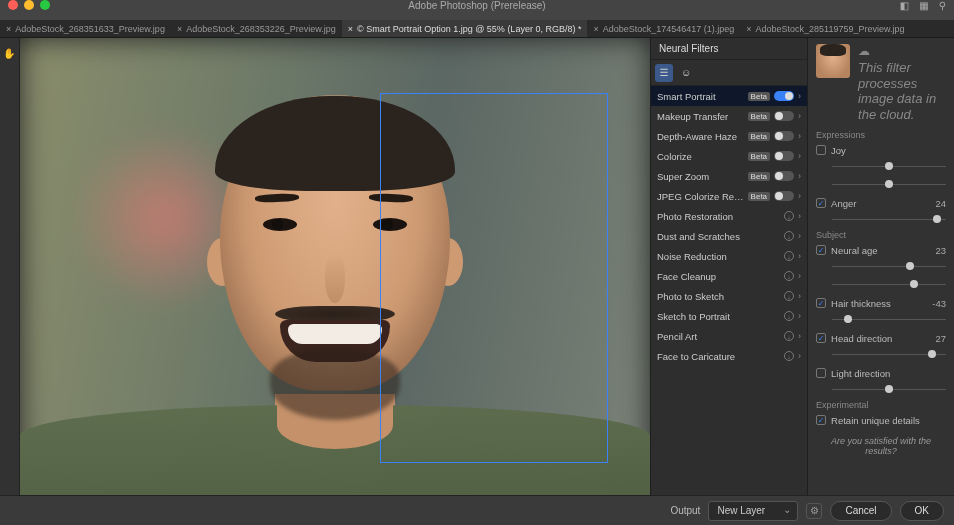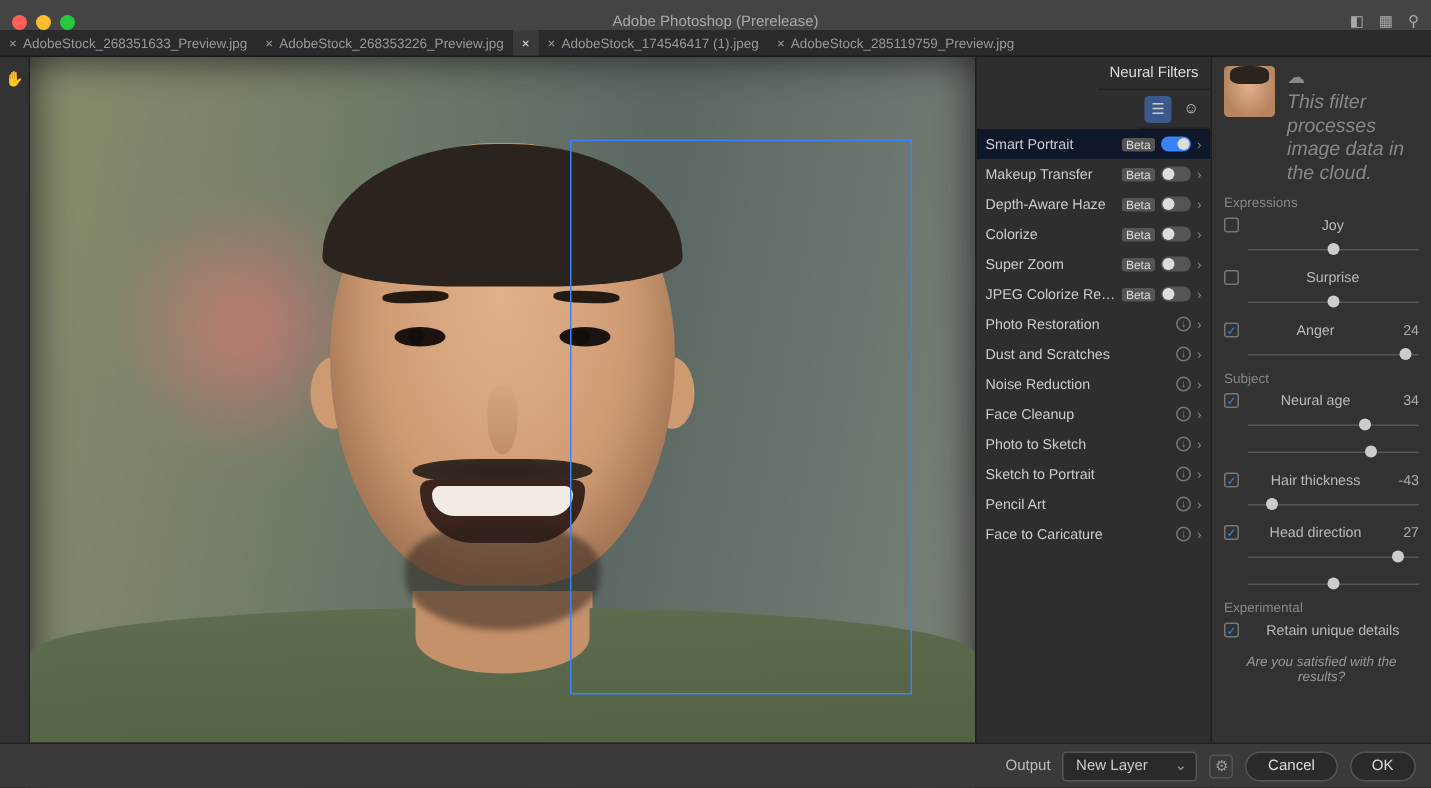--- a/index.html
+++ b/index.html
@@ -1,17 +1,17 @@
 <!DOCTYPE html>
 <html><head>
 <meta charset="utf-8">
 <style>
   * { box-sizing: border-box; margin: 0; padding: 0; font-family: -apple-system, "Segoe UI", sans-serif; }
   body { width: 954px; height: 525px; background: #323232; color: #ccc; font-size: 10px; overflow: hidden; position: relative; }
-  .titlebar { height: 20px; background: #444; display: flex; align-items: flex-end; position: relative; }
+  .titlebar { height: 20px; background: #444; display: flex; align-items: flex-start; position: relative; }
   .traffic { display: flex; gap: 6px; padding-left: 8px; }
   .dot { width: 10px; height: 10px; border-radius: 50%; }
   .title { position: absolute; left: 0; right: 0; text-align: center; font-size: 10px; color: #aaa; pointer-events: none; }
   .win-icons { position: absolute; right: 8px; display: flex; gap: 10px; color: #aaa; }
   .tabbar { height: 18px; background: #2a2a2a; display: flex; align-items: center; font-size: 9px; overflow: hidden; border-bottom: 1px solid #1a1a1a; }
   .tab { padding: 0 6px; height: 18px; display: flex; align-items: center; gap: 4px; color: #999; white-space: nowrap; }
   .tab.active { background: #3a3a3a; color: #ddd; }
   .tab-close { font-size: 9px; cursor: pointer; }
 
   .main { display: flex; height: calc(100% - 38px); }
@@ -46,21 +46,21 @@
   .beard{position:absolute;left:50%;top:64%;width:130px;height:70px;transform:translateX(-50%);
       background:rgba(40,30,24,0.5);border-radius:40% 40% 50% 50%;filter:blur(2px);}
   .neck{position:absolute;left:50%;top:73%;width:120px;height:110px;transform:translateX(-50%);
       background:#c4916a;}
   .shirt{position:absolute;left:0;right:0;bottom:0;height:120px;
       background:linear-gradient(178deg,#5f6e4f 0%,#4f5e41 100%);border-radius:48% 48% 0 0/26% 26% 0 0;}
   .shirt-collar{position:absolute;left:50%;bottom:76px;width:116px;height:48px;transform:translateX(-50%);
       background:#c4916a;border-radius:0 0 50% 50%;}
   .selection{position:absolute;border:1px solid #3a82f7;pointer-events:none;}
 
-  .filters-panel { flex: 0 0 148px; background: #2e2e2e; border-left:1px solid #1e1e1e; display:flex; flex-direction:column;align-items:flex-end; }
+  .filters-panel { flex: 0 0 148px; background: #2e2e2e; border-left:1px solid #1e1e1e; display:flex; flex-direction:column; }
   .panel-title { height:22px; display:flex; align-items:center; padding:0 8px; font-size:10px; color:#ddd; border-bottom:1px solid #222; }
   .panel-tool-row { display:flex; gap:4px; height:26px; align-items:center; padding:0 4px; border-bottom:1px solid #222;}
   .ptool{width:18px;height:18px;border-radius:3px;display:flex;align-items:center;justify-content:center;}
   .ptool.active{background:#3b5a8b;}
   .filter-list{flex:1;overflow:hidden;}
   .filter-row{height:20px;display:flex;align-items:center;padding:0 6px;gap:4px;color:#ccc;cursor:pointer;}
   .filter-row.active{background:#0f172a;}
   .filter-row .name{flex:1;font-size:9.5px;white-space:nowrap;overflow:hidden;text-overflow:ellipsis;}
   .beta-tag{font-size:8px;padding:0 3px;background:#555;border-radius:2px;color:#ddd;}
   .toggle-pill{width:20px;height:10px;border-radius:5px;background:#555;position:relative;}
@@ -73,21 +73,21 @@
   .props-panel{flex:1;background:#323232;border-left:1px solid #1e1e1e;padding:6px 8px 0;overflow:hidden;font-size:9.5px;color:#ccc;}
   .props-header{display:flex;gap:8px;align-items:flex-start;margin-bottom:8px;}
   .thumb{width:34px;height:34px;border-radius:3px;background:radial-gradient(ellipse at 50% 38%, #e2b18b 0%, #b78460 72%);position:relative;overflow:hidden;}
   .thumb::before{content:"";position:absolute;left:4px;right:4px;top:0;height:12px;background:#2b231d;border-radius:40% 40% 30% 30%;}
   .cloud-note{font-size:13px;color:#888;font-style:italic;flex:1;line-height:1.2;}
   .cloud-icon{color:#888;font-size:12px;margin-bottom:2px;}
   .section-label{font-size:9px;color:#888;margin:4px 0 2px;}
   .param-row{display:flex;align-items:center;gap:5px;height:16px;margin-bottom:1px;}
   .checkbox{width:10px;height:10px;border:1px solid #777;border-radius:2px;display:flex;align-items:center;justify-content:center;color:#3a82f7;font-size:8px;}
   .checkbox.on::after{content:"✓";}
-  .param-row .plabel{flex:1;color:#bbb;text-align:center;}
+  .param-row .plabel{flex:1;color:#bbb;}
   .param-row .pval{color:#aaa;width:18px;text-align:right;}
   .slider{height:14px;position:relative;margin:0 0 4px 16px;}
   .slider .track{position:absolute;left:0;right:0;top:7px;height:1px;background:#555;}
   .slider .knob{position:absolute;top:3px;width:8px;height:8px;background:#ccc;border-radius:50%;transform:translateX(-50%);}
   .satisfied{text-align:center;font-size:9px;font-style:italic;color:#999;margin:8px 0 5px;}
 
   .footer{position:absolute;bottom:0;left:0;right:0;height:30px;background:#3a3a3a;border-top:1px solid #222;display:flex;align-items:center;justify-content:flex-end;gap:8px;padding:0 10px;}
   .footer-label{color:#bbb;}
   .select{background:#2a2a2a;border:1px solid #555;border-radius:3px;height:20px;padding:0 18px 0 8px;color:#ccc;position:relative;display:flex;align-items:center;font-size:10px;min-width:90px;}
   .select::after{content:"⌄";position:absolute;right:6px;top:2px;color:#999;}
@@ -115,20 +115,21 @@
     <div class="tab">
       <span class="tab-close">×</span>
       <span>AdobeStock_268351633_Preview.jpg</span>
     </div>
     <div class="tab">
       <span class="tab-close">×</span>
       <span>AdobeStock_268353226_Preview.jpg</span>
     </div>
     <div class="tab active">
       <span class="tab-close">×</span>
+      <span>© Smart Portrait Option 1.jpg @ 55% (Layer 0, RGB/8) *</span>
     </div>
     <div class="tab">
       <span class="tab-close">×</span>
       <span>AdobeStock_174546417 (1).jpeg</span>
     </div>
     <div class="tab">
       <span class="tab-close">×</span>
       <span>AdobeStock_285119759_Preview.jpg</span>
     </div>
   </div>
@@ -272,44 +273,40 @@
         <div>
           <div class="section-label">Expressions</div>
           <div class="param-row">
             <span class="checkbox"></span>
             <span class="plabel">Joy</span>
           </div>
           <div class="slider">
             <div class="track"></div>
             <div class="knob" style="left:50%"></div>
           </div>
-          <div class="param-row">
-            <span class="checkbox"></span>
-            <span class="plabel">Surprise</span>
-          </div>
           <div class="slider">
             <div class="track"></div>
             <div class="knob" style="left:50%"></div>
           </div>
           <div class="param-row">
             <span class="checkbox on"></span>
             <span class="plabel">Anger</span>
             <span class="pval">24</span>
           </div>
           <div class="slider">
             <div class="track"></div>
             <div class="knob" style="left:92%"></div>
           </div>
         </div>
         <div>
           <div class="section-label">Subject</div>
           <div class="param-row">
             <span class="checkbox on"></span>
             <span class="plabel">Neural age</span>
-            <span class="pval">34</span>
+            <span class="pval">23</span>
           </div>
           <div class="slider">
             <div class="track"></div>
             <div class="knob" style="left:68%"></div>
           </div>
           <div class="slider">
             <div class="track"></div>
             <div class="knob" style="left:72%"></div>
           </div>
           <div class="param-row">
@@ -322,20 +319,24 @@
             <div class="knob" style="left:14%"></div>
           </div>
           <div class="param-row">
             <span class="checkbox on"></span>
             <span class="plabel">Head direction</span>
             <span class="pval">27</span>
           </div>
           <div class="slider">
             <div class="track"></div>
             <div class="knob" style="left:88%"></div>
+          </div>
+          <div class="param-row">
+            <span class="checkbox"></span>
+            <span class="plabel">Light direction</span>
           </div>
           <div class="slider">
             <div class="track"></div>
             <div class="knob" style="left:50%"></div>
           </div>
         </div>
         <div>
           <div class="section-label">Experimental</div>
           <div class="param-row">
             <span class="checkbox on"></span>

